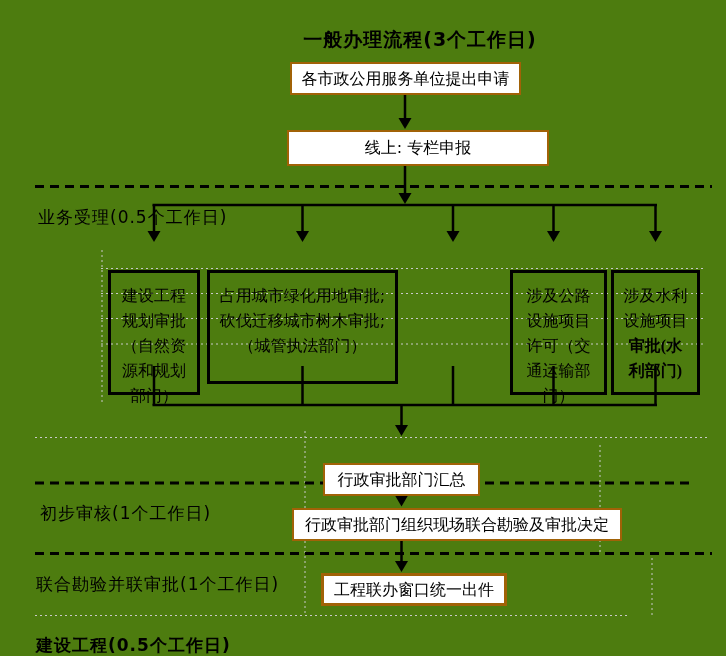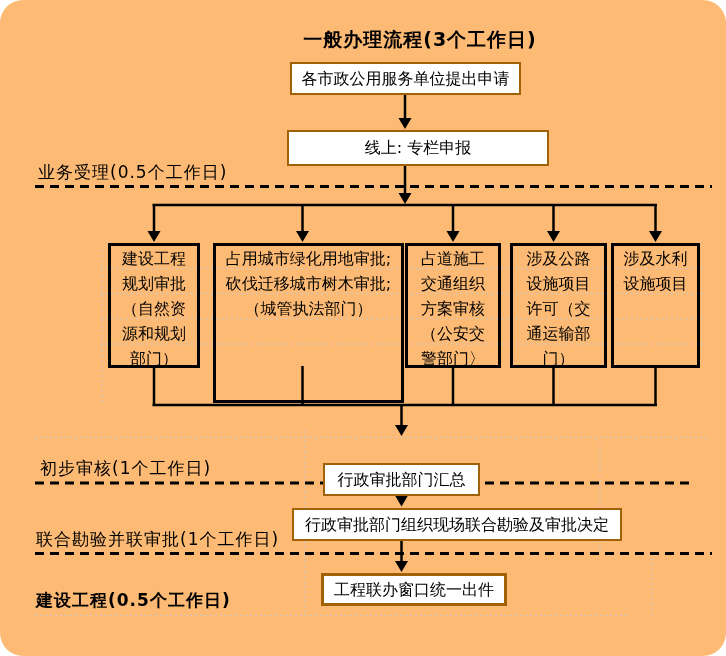--- a/index.html
+++ b/index.html
@@ -1,28 +1,28 @@
 <!DOCTYPE html>
 <html><head>
 <meta charset="utf-8">
 <style>
   html,body{margin:0;padding:0;background:#ffffff;}
   body{font-family:"DejaVu Sans","Liberation Sans",sans-serif;color:#000;}
-  .stage{position:relative;width:726px;height:656px;background:#fdba74;overflow:hidden;border-radius:23px;}
+  .stage{position:relative;width:726px;height:656px;background:#4d7c0f;overflow:hidden;}
   .layer{position:absolute;left:0;top:0;width:726px;height:656px;}
   .title{position:absolute;left:420px;top:27px;transform:translateX(-50%);
          font-size:19px;font-weight:600;letter-spacing:1px;white-space:nowrap;}
   .node{position:absolute;box-sizing:border-box;border:2px solid #a16207;background:#fff;
         display:flex;align-items:center;justify-content:center;text-align:center;
         font-size:16px;line-height:20px;white-space:nowrap;}
   .rownode{position:absolute;box-sizing:border-box;border:3px solid #000;background:transparent;
         font-size:16px;line-height:25px;text-align:center;white-space:pre-line;
-        padding-top:0;}
+        padding-top:10px;margin-top:27px;}
   .thick{border-width:3px;}
-  .phase-label{position:absolute;font-size:17px;letter-spacing:1px;white-space:nowrap;}
+  .phase-label{position:absolute;font-size:17px;letter-spacing:1px;white-space:nowrap;margin-top:45px;}
   .bold{font-weight:bold;}
   svg{display:block;}
 </style>
 </head>
 <body>
 
 <div class="stage">
 
   <svg class="layer" width="726" height="656" viewBox="0 0 726 656">
 
@@ -87,33 +87,29 @@
   <div class="phase-label" style="left:38px;top:161px;">业务受理(0.5个工作日)</div>
   <div class="phase-label" style="left:40px;top:457px;">初步审核(1个工作日)</div>
   <div class="phase-label" style="left:36px;top:528px;">联合勘验并联审批(1个工作日)</div>
   <div class="phase-label bold" style="left:36px;top:589px;">建设工程(0.5个工作日)</div>
 
   <div class="rownode" style="left:108px;top:243px;width:92px;height:125px;">建设工程
 规划审批
 （自然资
 源和规划
 部门）</div>
-  <div class="rownode" style="left:213px;top:243px;width:191px;height:160px;">占用城市绿化用地审批;
+  <div class="rownode" style="left:207px;top:243px;width:191px;height:114px;">占用城市绿化用地审批;
 砍伐迁移城市树木审批;
 （城管执法部门）</div>
-  <div class="rownode" style="left:405px;top:243px;width:96px;height:125px;">占道施工
-交通组织
-方案审核
-（公安交
-警部门〉</div>
   <div class="rownode" style="left:510px;top:243px;width:97px;height:125px;">涉及公路
 设施项目
 许可（交
 通运输部
 门）</div>
   <div class="rownode" style="left:611px;top:243px;width:89px;height:125px;font-family:Liberation Serif, serif;"><span style="display:block;white-space:pre-line;">涉及水利
-设施项目</span></div>
+设施项目</span><span class="bold" style="display:block;white-space:pre-line;">审批(水
+利部门)</span></div>
 
   <div class="node" style="left:323px;top:463px;width:157px;height:33px;">行政审批部门汇总</div>
   <div class="node" style="left:292px;top:508px;width:330px;height:33px;">行政审批部门组织现场联合勘验及审批决定</div>
   <div class="node thick" style="left:321px;top:573px;width:186px;height:33px;">工程联办窗口统一出件</div>
 
 </div>
 
 </body></html>

